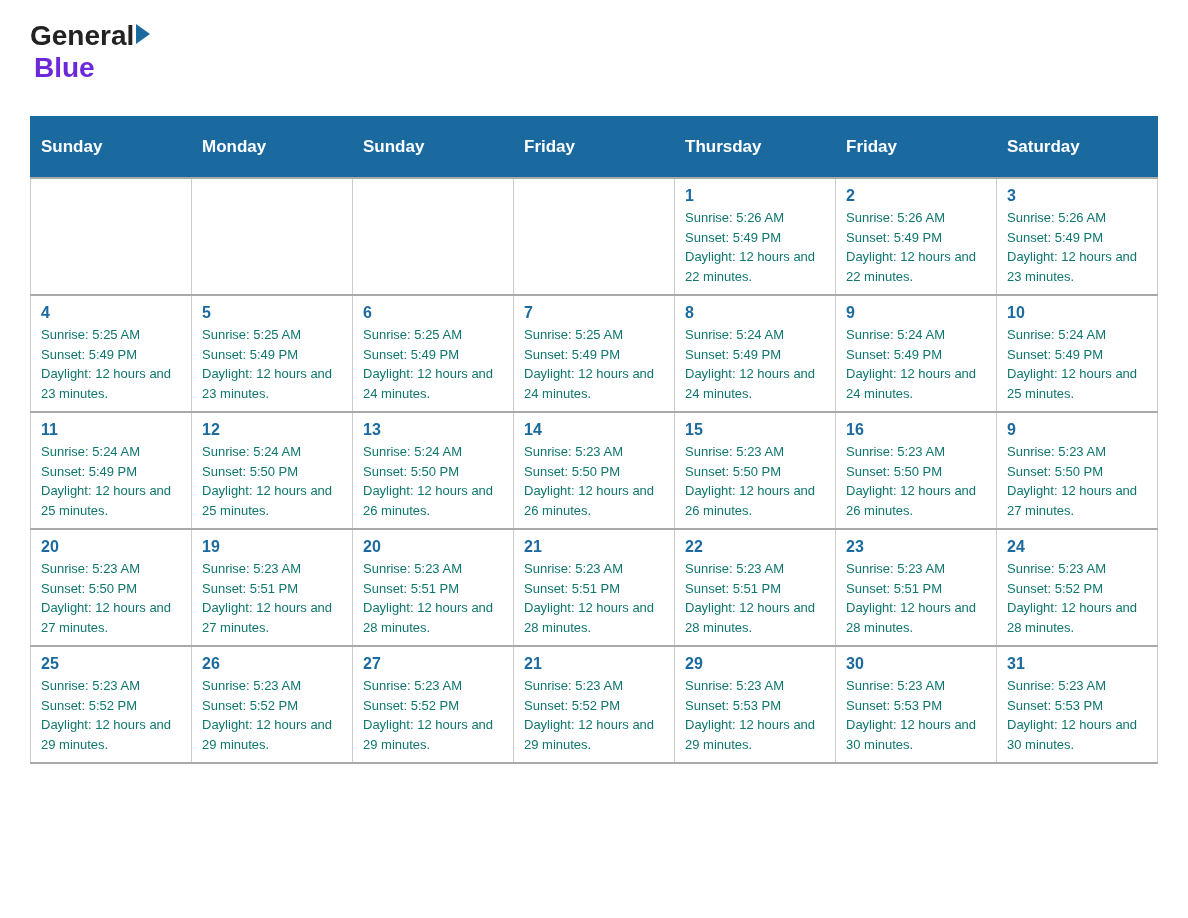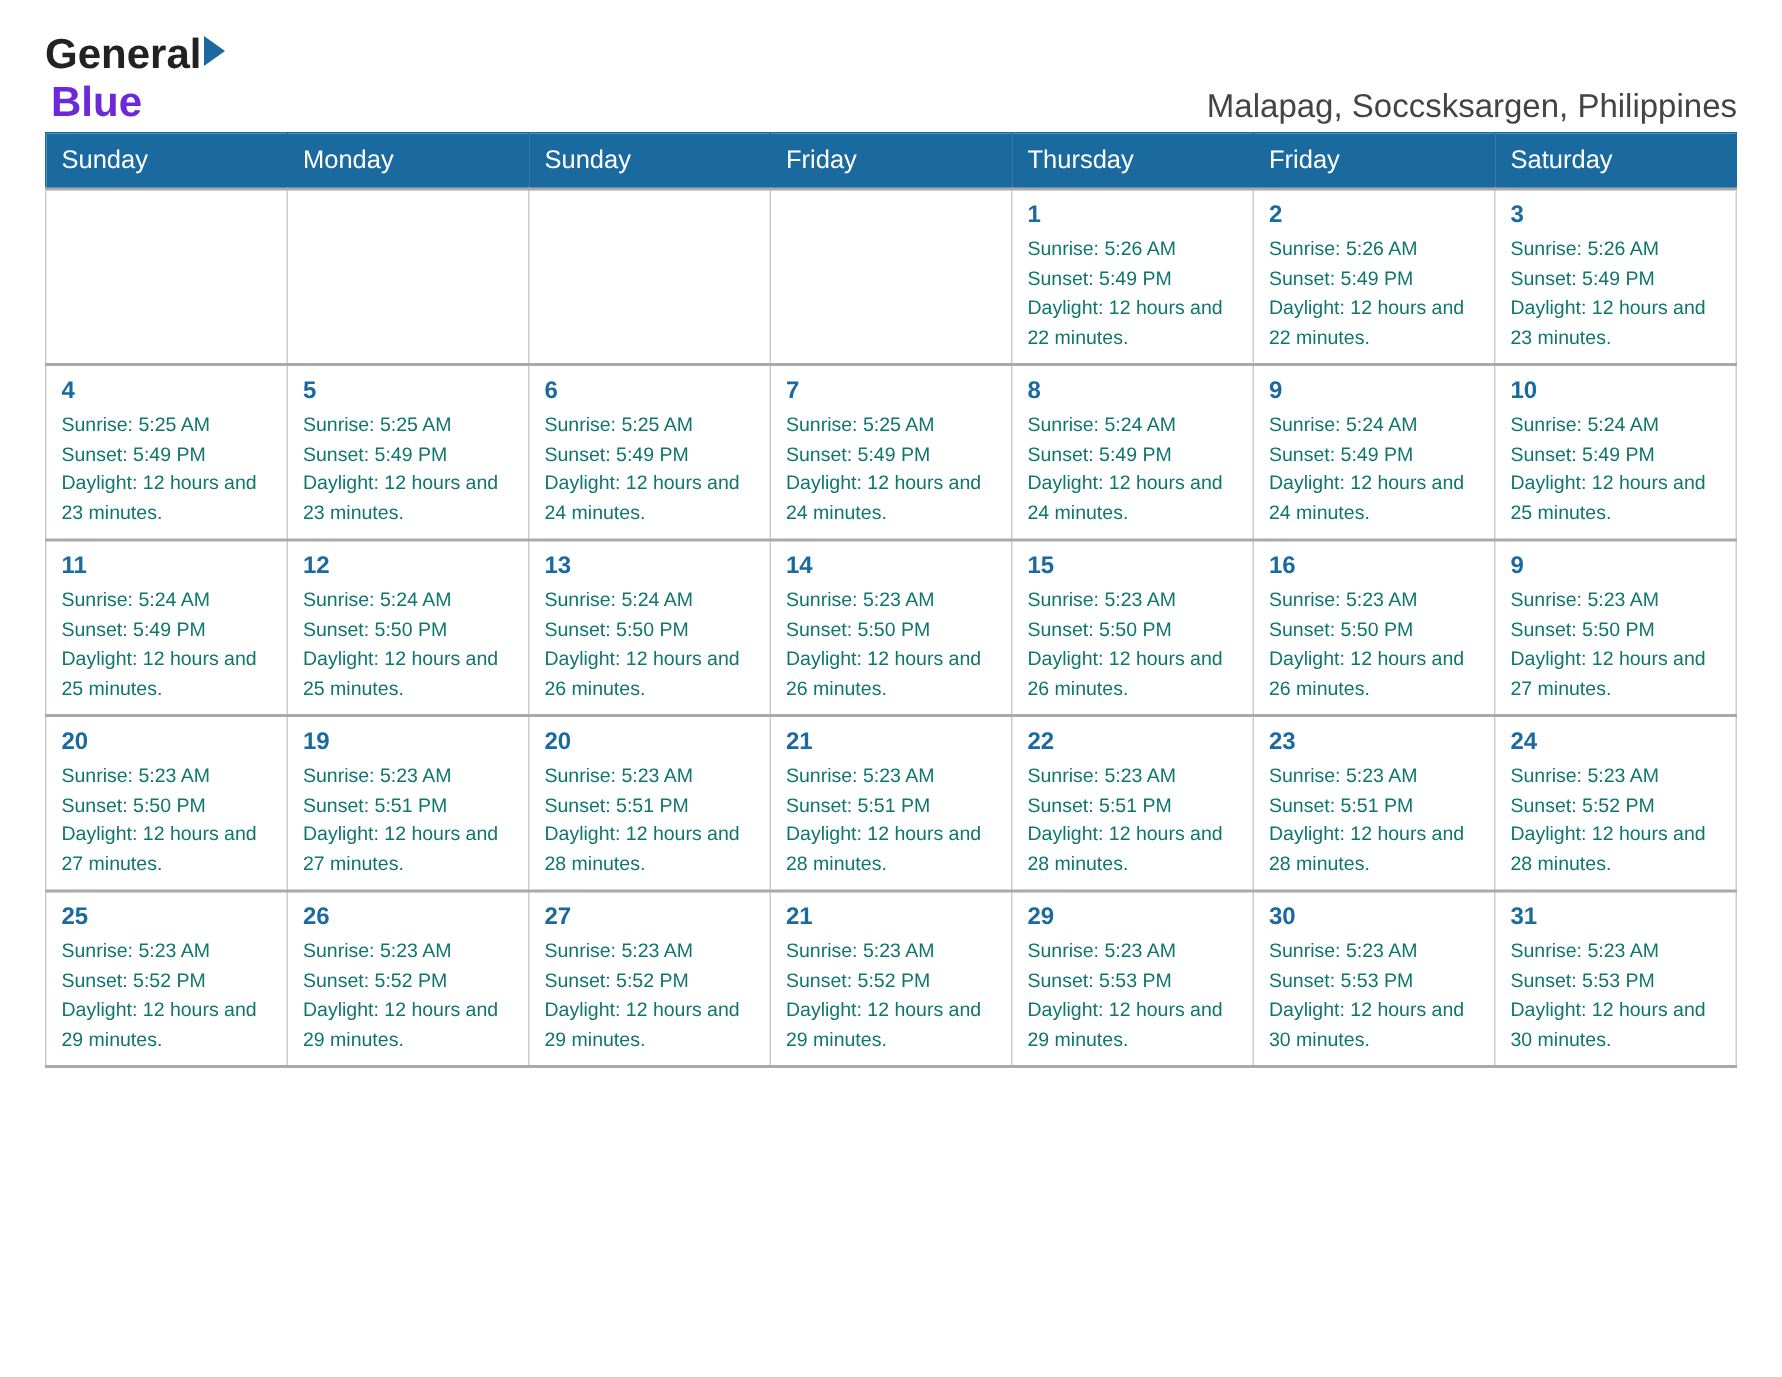--- a/index.html
+++ b/index.html
@@ -7,22 +7,22 @@
       font-family: Arial, sans-serif;
       background: #fff;
       color: #222;
       width: 1188px;
       min-height: 918px;
       padding: 20px 30px;
     }
     .header {
       display: flex;
       justify-content: space-between;
-      align-items: flex-end;
-      margin-bottom: 4px;
+      align-items: flex-start;
+      margin-bottom: 32px;
     }
     .logo {
       display: flex;
       align-items: center;
       gap: 0px;
     }
     .logo-text-general {
       font-size: 28px;
       font-weight: bold;
       color: #222;
@@ -69,22 +69,22 @@
     }
     .calendar {
       width: 100%;
       border-collapse: collapse;
       border: 1px solid #888;
     }
     .calendar th {
       background-color: #1a6aa0;
       color: #fff;
       font-size: 17px;
-      font-weight: normal;
-      padding: 8px 10px;
+      font-weight: bold;
+      padding: 20px 10px;
       text-align: left;
       border: 1px solid #1a6aa0;
     }
     .calendar td {
       vertical-align: top;
       padding: 8px 10px;
       border: 1px solid #ccc;
       width: 14.28%;
       min-height: 110px;
       font-size: 13.5px;
@@ -116,21 +116,20 @@
   <div class="logo">
     <div class="logo-wrapper">
       <div class="logo-line1">
         <span class="logo-text-general">General</span>
         <span class="logo-arrow"></span>
       </div>
       <div class="logo-line2">Blue</div>
     </div>
   </div>
   <div class="title-area">
-    <div class="location-title">Malapag, Soccsksargen, Philippines</div>
   </div>
 </div>
 
 <table class="calendar">
   <thead>
     <tr>
     <th>Sunday</th>
         <th>Monday</th>
         <th>Sunday</th>
         <th>Friday</th>

